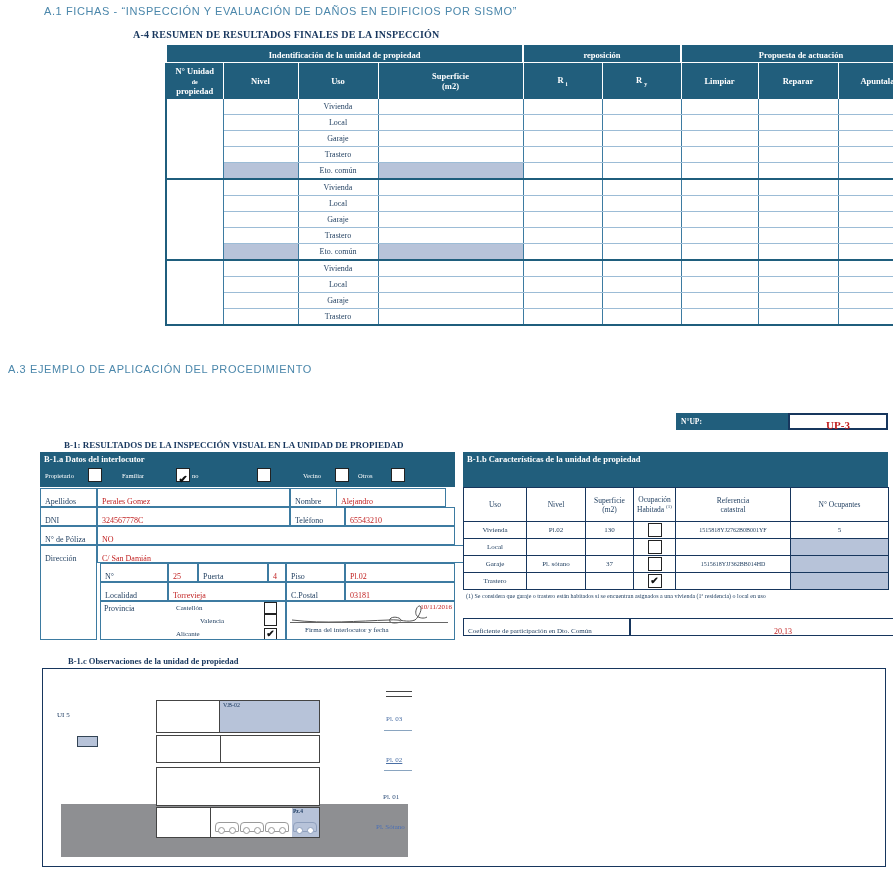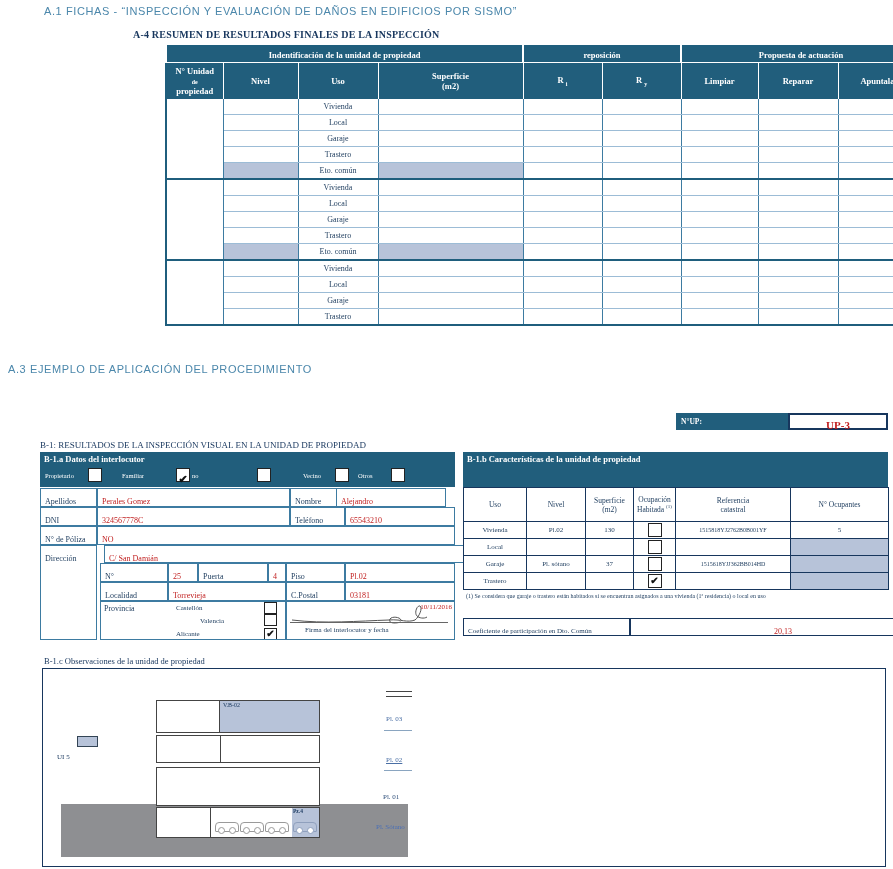--- a/index.html
+++ b/index.html
@@ -2,21 +2,21 @@
 <html><head>
 <meta charset="utf-8">
 <style>
   html,body{margin:0;padding:0;background:#fff;}
   .pg{position:relative;width:893px;height:869px;background:#fff;overflow:hidden;
       font-family:"Liberation Serif",serif;}
   .ab{position:absolute;box-sizing:border-box;}
   .sans{font-family:"Liberation Sans",sans-serif;}
   .h-main{color:#4b87ab;font-size:11px;letter-spacing:.6px;}
   .h-a4{color:#17365d;font-weight:bold;font-size:10px;letter-spacing:.2px;}
-  .h-b1{color:#17365d;font-weight:normal;font-size:9px;}
+  .h-b1{color:#17365d;font-weight:bold;font-size:9px;margin-left:24px;}
 
   
   table.a4{position:absolute;left:133px;top:45px;width:755px;border-collapse:collapse;
            table-layout:fixed;border:2px solid #1f5e7d;margin-left:32px;}
   .a4 th{background:#215e7c;color:#fff;font:bold 8.5px "Liberation Serif",serif;
          padding:1px 0;text-align:center;}
   .a4 tr.grp th{border-left:2px solid #fff;border-right:2px solid #fff;border-bottom:1px solid #fff;height:13px;}
   .a4 tr.cols th{height:34px;border-left:1px solid #fff;border-right:1px solid #fff;}
   .a4 td{border-right:1px solid #3d7ba1;border-left:1px solid #3d7ba1;
          border-bottom:1px solid #9cbcd6;height:15px;font-size:8px;color:#1b3a5c;
@@ -291,21 +291,21 @@
 
   <div class="c" style="left:40px;top:507px;width:57px;height:19px;">DNI</div>
   <div class="c red" style="left:97px;top:507px;width:193px;height:19px;">324567778C</div>
   <div class="c" style="left:290px;top:507px;width:55px;height:19px;">Teléfono</div>
   <div class="c red" style="left:345px;top:507px;width:110px;height:19px;">65543210</div>
 
   <div class="c" style="left:40px;top:526px;width:57px;height:19px;">N° de Póliza</div>
   <div class="c red" style="left:97px;top:526px;width:358px;height:19px;">NO</div>
 
   <div class="c" style="left:40px;top:545px;width:57px;height:95px;">Dirección</div>
-  <div class="c red" style="left:104px;top:545px;width:432px;height:18px;">C/ San Damián</div>
+  <div class="c red" style="left:97px;top:545px;width:432px;height:18px;">C/ San Damián</div>
 
   <div class="c" style="left:100px;top:563px;width:68px;height:19px;">N°</div>
   <div class="c red" style="left:168px;top:563px;width:30px;height:19px;">25</div>
   <div class="c" style="left:198px;top:563px;width:70px;height:19px;">Puerta</div>
   <div class="c red" style="left:268px;top:563px;width:18px;height:19px;">4</div>
   <div class="c" style="left:286px;top:563px;width:59px;height:19px;">Piso</div>
   <div class="c red" style="left:345px;top:563px;width:110px;height:19px;">Pl.02</div>
 
   <div class="c" style="left:100px;top:582px;width:68px;height:19px;">Localidad</div>
   <div class="c red" style="left:168px;top:582px;width:118px;height:19px;">Torrevieja</div>
@@ -389,21 +389,21 @@
   </table>
   <div class="ab foot" style="left:466px;top:593px;width:420px;">(1) Se considera que garaje o trastero están habitados si se encuentran asignados a una vivienda (1ª residencia) o local en uso</div>
   <div class="c" style="left:463px;top:618px;width:167px;height:18px;border-color:#17365d;font-size:7px;">Coeficiente de participación en Dto. Común</div>
   <div class="c red" style="left:630px;top:618px;width:306px;height:18px;border-color:#17365d;text-align:center;">20,13</div>
 
   <div class="ab h-b1" style="left:44px;top:656px;font-size:8.5px;">B-1.c Observaciones de la unidad de propiedad</div>
   <div class="ab" style="left:42px;top:668px;width:844px;height:199px;border:1.5px solid #17365d;"></div>
 
   <div class="ab" style="left:61px;top:804px;width:347px;height:53px;background:#8e8f92;"></div>
 
-  <span class="ab lvl" style="left:57px;top:753px;color:#17365d;">UI 5</span>
+  <span class="ab lvl" style="left:57px;top:711px;color:#17365d;">UI 5</span>
   <div class="ab" style="left:77px;top:736px;width:21px;height:11px;background:#b7c3d9;border:1px solid #345;"></div>
 
   <div class="box" style="left:156px;top:700px;width:64px;height:33px;"></div>
   <div class="box shadefill" style="left:219px;top:700px;width:101px;height:33px;">
     <span style="position:absolute;left:3px;top:1px;font-size:6px;color:#17365d;">V.B-02</span>
   </div>
 
   <div class="box" style="left:156px;top:735px;width:65px;height:28px;"></div>
   <div class="box" style="left:220px;top:735px;width:100px;height:28px;"></div>
 

